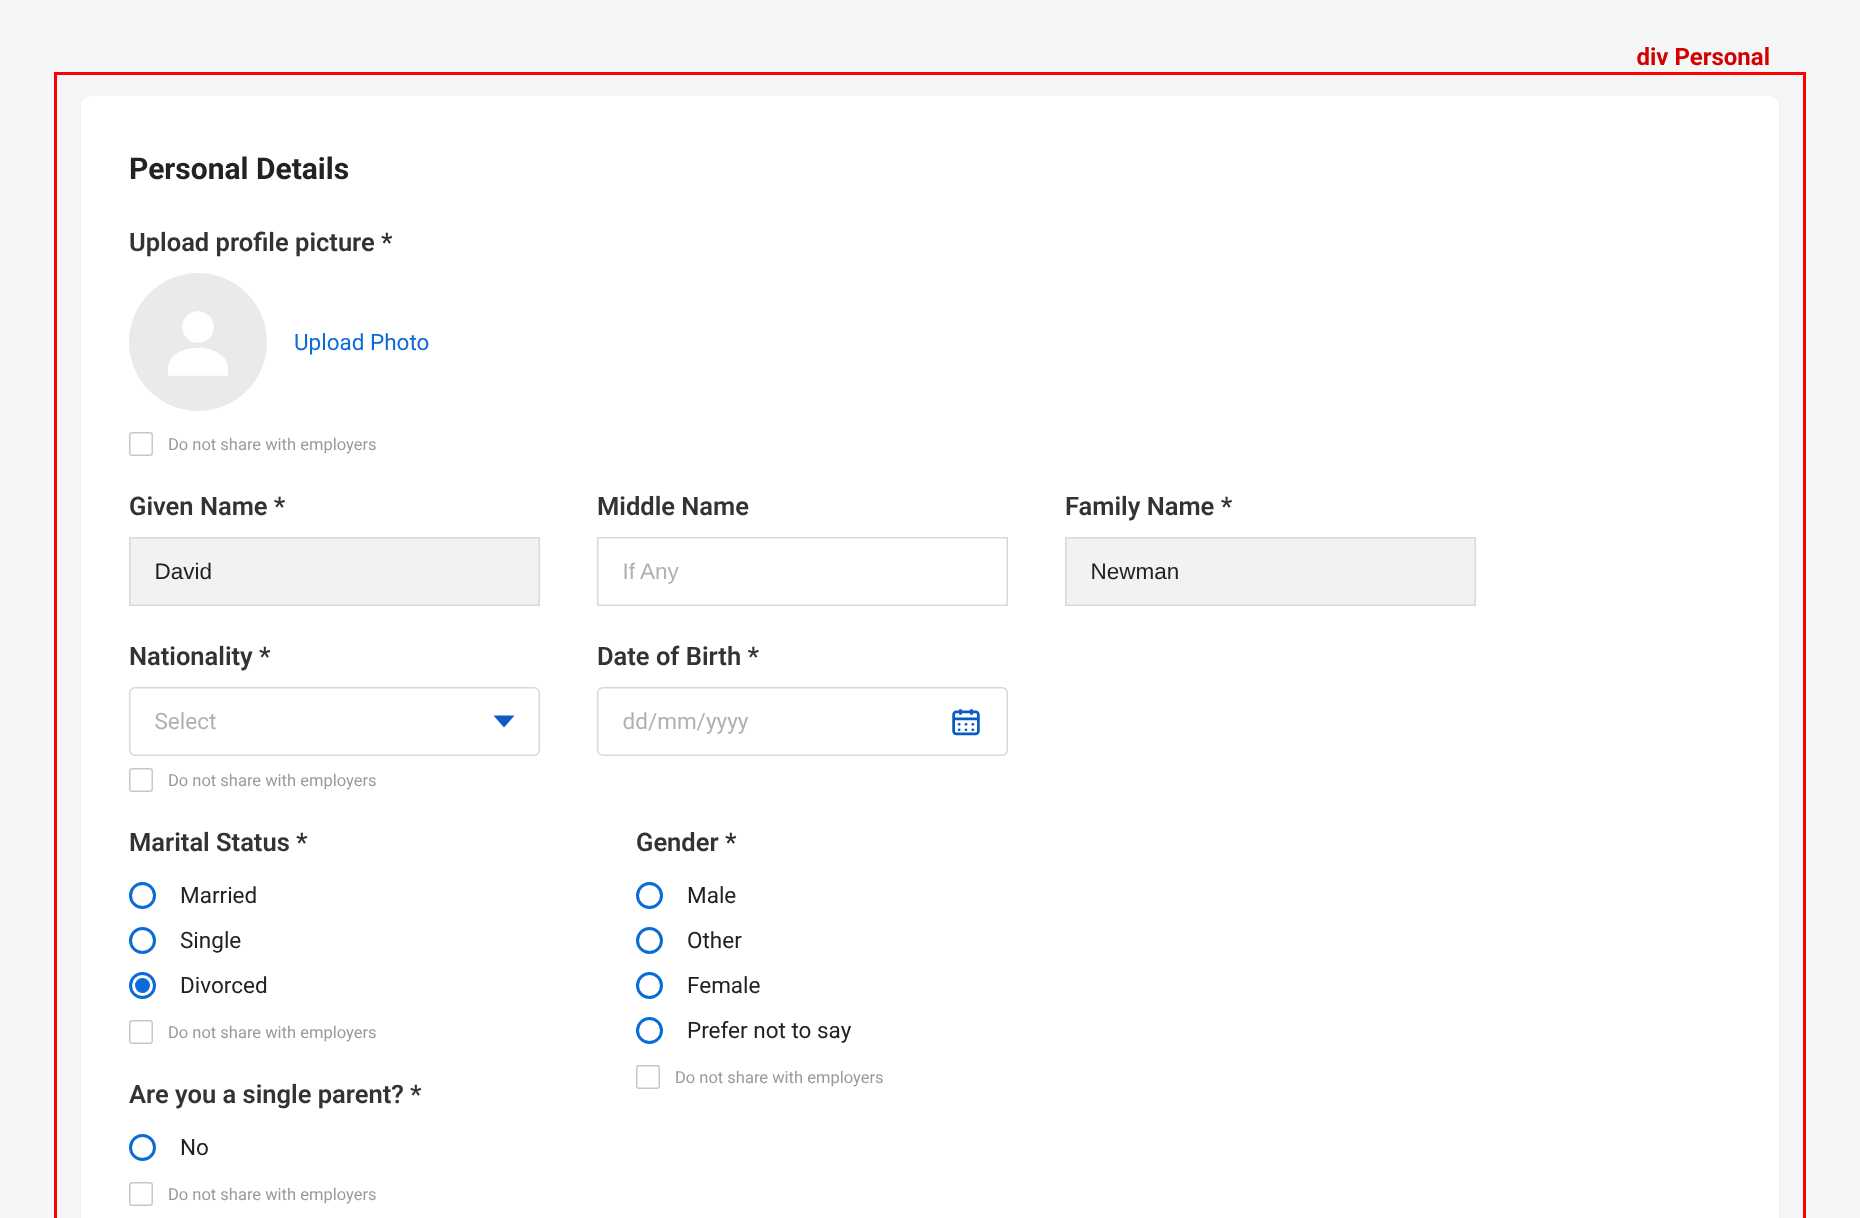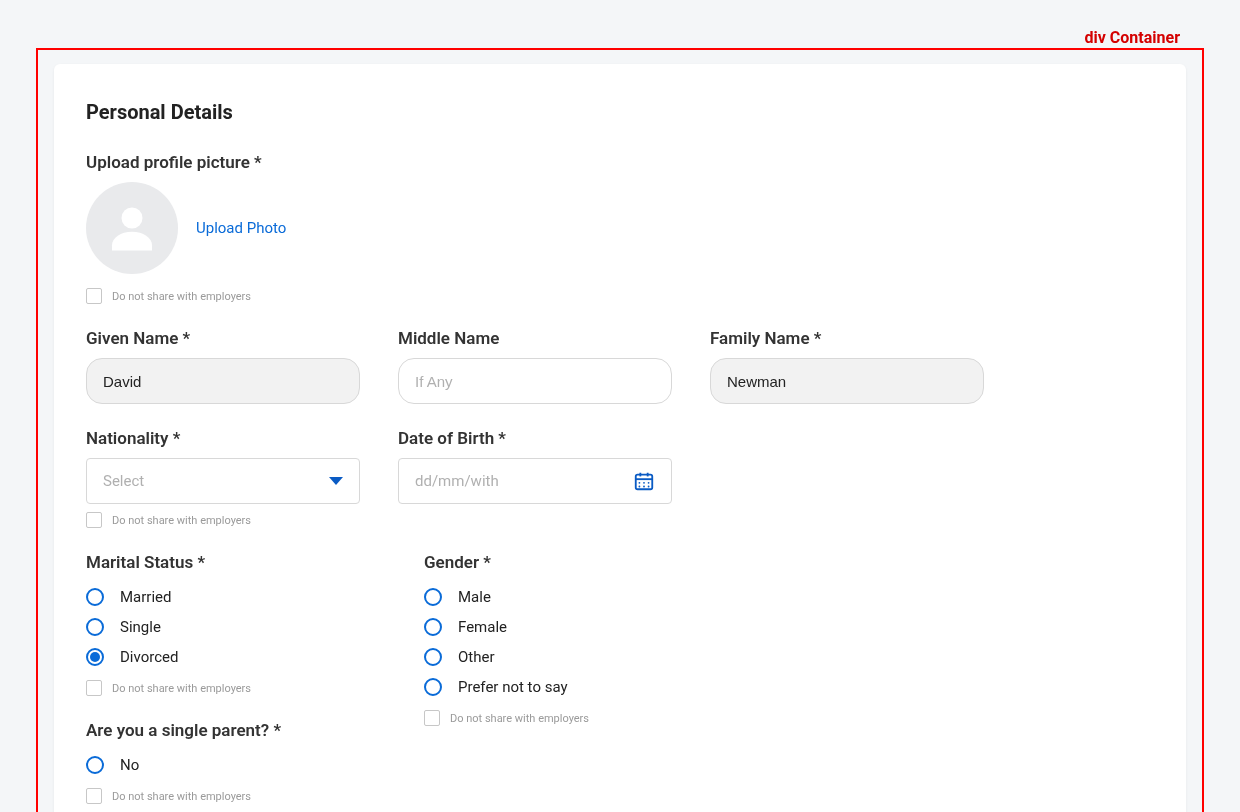--- a/index.html
+++ b/index.html
@@ -97,21 +97,21 @@
   gap: 38px;
   margin-top: 24px;
 }
 .col {
   flex: 0 0 274px;
 }
 .text-input {
   width: 100%;
   height: 46px;
   border: 1px solid #d8d8d8;
-  border-radius: 16px;
+  border-radius: 0;
   padding: 0 16px;
   font-size: 15px;
   color: #222;
   background: #fff;
 }
 .text-input.filled {
   background: #f2f2f2;
 }
 .text-input::placeholder { color: #b0b0b0; }
 .select-box {
@@ -171,21 +171,21 @@
 .radio-label {
   font-size: 15px;
   color: #222;
 }
 .group-block { flex: 0 0 300px; }
 .section-spacer { margin-top: 24px; }
 </style>
 </head>
 <body>
 
-<div class="debug-label">div Container</div>
+<div class="debug-label">div Personal</div>
 <div class="container-outline"></div>
 
 <div class="card">
   <h2 class="section-title">Personal Details</h2>
 
   <label class="field-label">Upload profile picture *</label>
   <div class="avatar-row">
     <div class="avatar">
       <svg width="60" height="60" viewBox="0 0 24 24">
         <circle cx="12" cy="8" r="4.2" fill="#ffffff"></circle>
@@ -222,21 +222,21 @@
         <span class="caret-down"></span>
       </div>
       <div class="checkbox-row">
         <div class="checkbox"></div>
         <span class="checkbox-label">Do not share with employers</span>
       </div>
     </div>
     <div class="col">
       <label class="field-label">Date of Birth *</label>
       <div class="date-box">
-        <span class="date-placeholder">dd/mm/with</span>
+        <span class="date-placeholder">dd/mm/yyyy</span>
         <svg width="22" height="22" viewBox="0 0 24 24" fill="none" stroke="#0a5bc4" stroke-width="2">
           <rect x="3" y="5" width="18" height="16" rx="2"></rect>
           <line x1="3" y1="10" x2="21" y2="10"></line>
           <line x1="8" y1="3" x2="8" y2="7"></line>
           <line x1="16" y1="3" x2="16" y2="7"></line>
           <line x1="7" y1="14" x2="7" y2="14" stroke-linecap="round"></line>
           <line x1="12" y1="14" x2="12" y2="14" stroke-linecap="round"></line>
           <line x1="17" y1="14" x2="17" y2="14" stroke-linecap="round"></line>
           <line x1="7" y1="18" x2="7" y2="18" stroke-linecap="round"></line>
           <line x1="12" y1="18" x2="12" y2="18" stroke-linecap="round"></line>
@@ -287,25 +287,25 @@
 
     <div class="group-block">
       <label class="field-label">Gender *</label>
       <div class="radio-group" id="gender-radios">
           <div class="radio-row">
             <div class="radio"></div>
             <span class="radio-label">Male</span>
           </div>
           <div class="radio-row">
             <div class="radio"></div>
+            <span class="radio-label">Other</span>
+          </div>
+          <div class="radio-row">
+            <div class="radio"></div>
             <span class="radio-label">Female</span>
-          </div>
-          <div class="radio-row">
-            <div class="radio"></div>
-            <span class="radio-label">Other</span>
           </div>
           <div class="radio-row">
             <div class="radio"></div>
             <span class="radio-label">Prefer not to say</span>
           </div>
         </div>
       <div class="checkbox-row">
         <div class="checkbox"></div>
         <span class="checkbox-label">Do not share with employers</span>
       </div>

